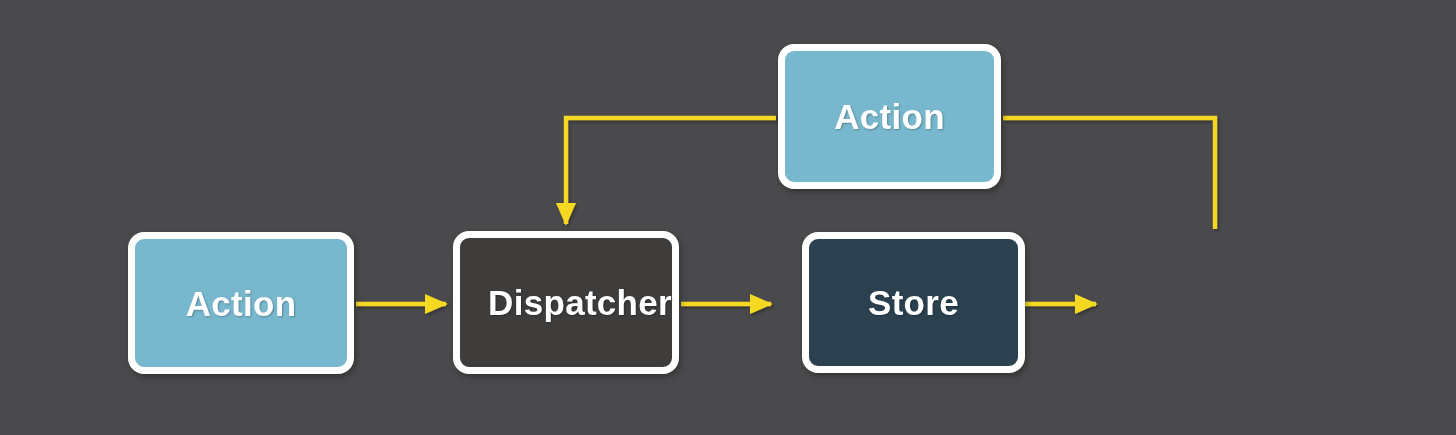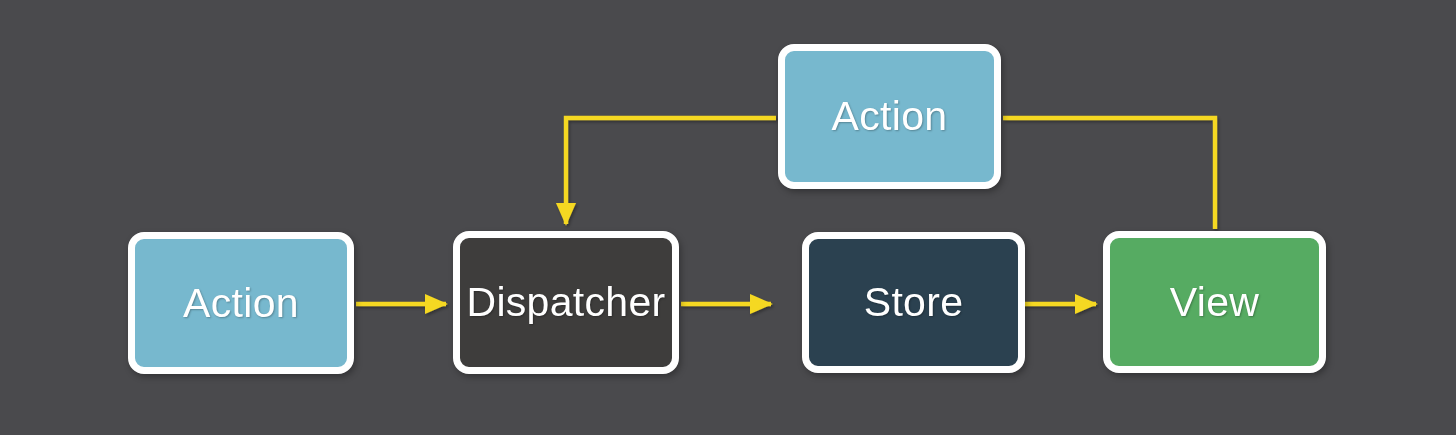--- a/index.html
+++ b/index.html
@@ -32,22 +32,22 @@
     box-sizing: border-box;
     border: 7px solid #ffffff;
     border-radius: 16px;
     display: flex;
     align-items: center;
     justify-content: center;
     filter: drop-shadow(2px 3px 3px rgba(0,0,0,0.30));
   }
   .node-label {
     color: #ffffff;
-    font-size: 41px;
-    font-weight: normal;
+    font-size: 35px;
+    font-weight: bold;
     letter-spacing: 0.3px;
     line-height: 1;
     text-shadow: 1px 1px 2px rgba(0,0,0,0.28);
     white-space: nowrap;
     user-select: none;
   }
   
   #node-action-input  { left: 128px;  top: 232px; width: 226px; height: 142px; }
   #node-dispatcher    { left: 453px;  top: 231px; width: 226px; height: 143px; }
   #node-store         { left: 778px;  top: 232px; width: 223px; height: 141px; margin-left: 24px; }
@@ -80,29 +80,26 @@
       <path d="M 1215 229 L 1215 118 L 1003 118" stroke="#f5d821"></path>
 
       <path d="M 776 118 L 566 118 L 566 224" marker-end="url(#arrow-end)" stroke="#f5d821"></path>
     </g>
   </svg>
 
   <div class="node" id="node-action-input" style="background: rgb(119, 184, 206); border-color: rgb(255, 255, 255);">
     <span class="node-label" style="color: rgb(255, 255, 255);">Action</span>
   </div>
 
-  <div class="node" id="node-dispatcher" style="background: rgb(62, 61, 60); border-color: rgb(255, 255, 255);">
+  <div class="node" id="node-dispatcher" style="background: rgb(62, 61, 60); border-color: rgb(255, 255, 255); justify-content: flex-end;">
     <span class="node-label" style="color: rgb(255, 255, 255);">Dispatcher</span>
   </div>
 
   <div class="node" id="node-store" style="background: rgb(43, 65, 80); border-color: rgb(255, 255, 255);">
     <span class="node-label" style="color: rgb(255, 255, 255);">Store</span>
   </div>
 
-  <div class="node" id="node-view" style="background: rgb(86, 171, 98); border-color: rgb(255, 255, 255);">
-    <span class="node-label" style="color: rgb(255, 255, 255);">View</span>
-  </div>
 
   <div class="node" id="node-action-top" style="background: rgb(119, 184, 206); border-color: rgb(255, 255, 255);">
     <span class="node-label" style="color: rgb(255, 255, 255);">Action</span>
   </div>
 
 </div>
 
 </body></html>

